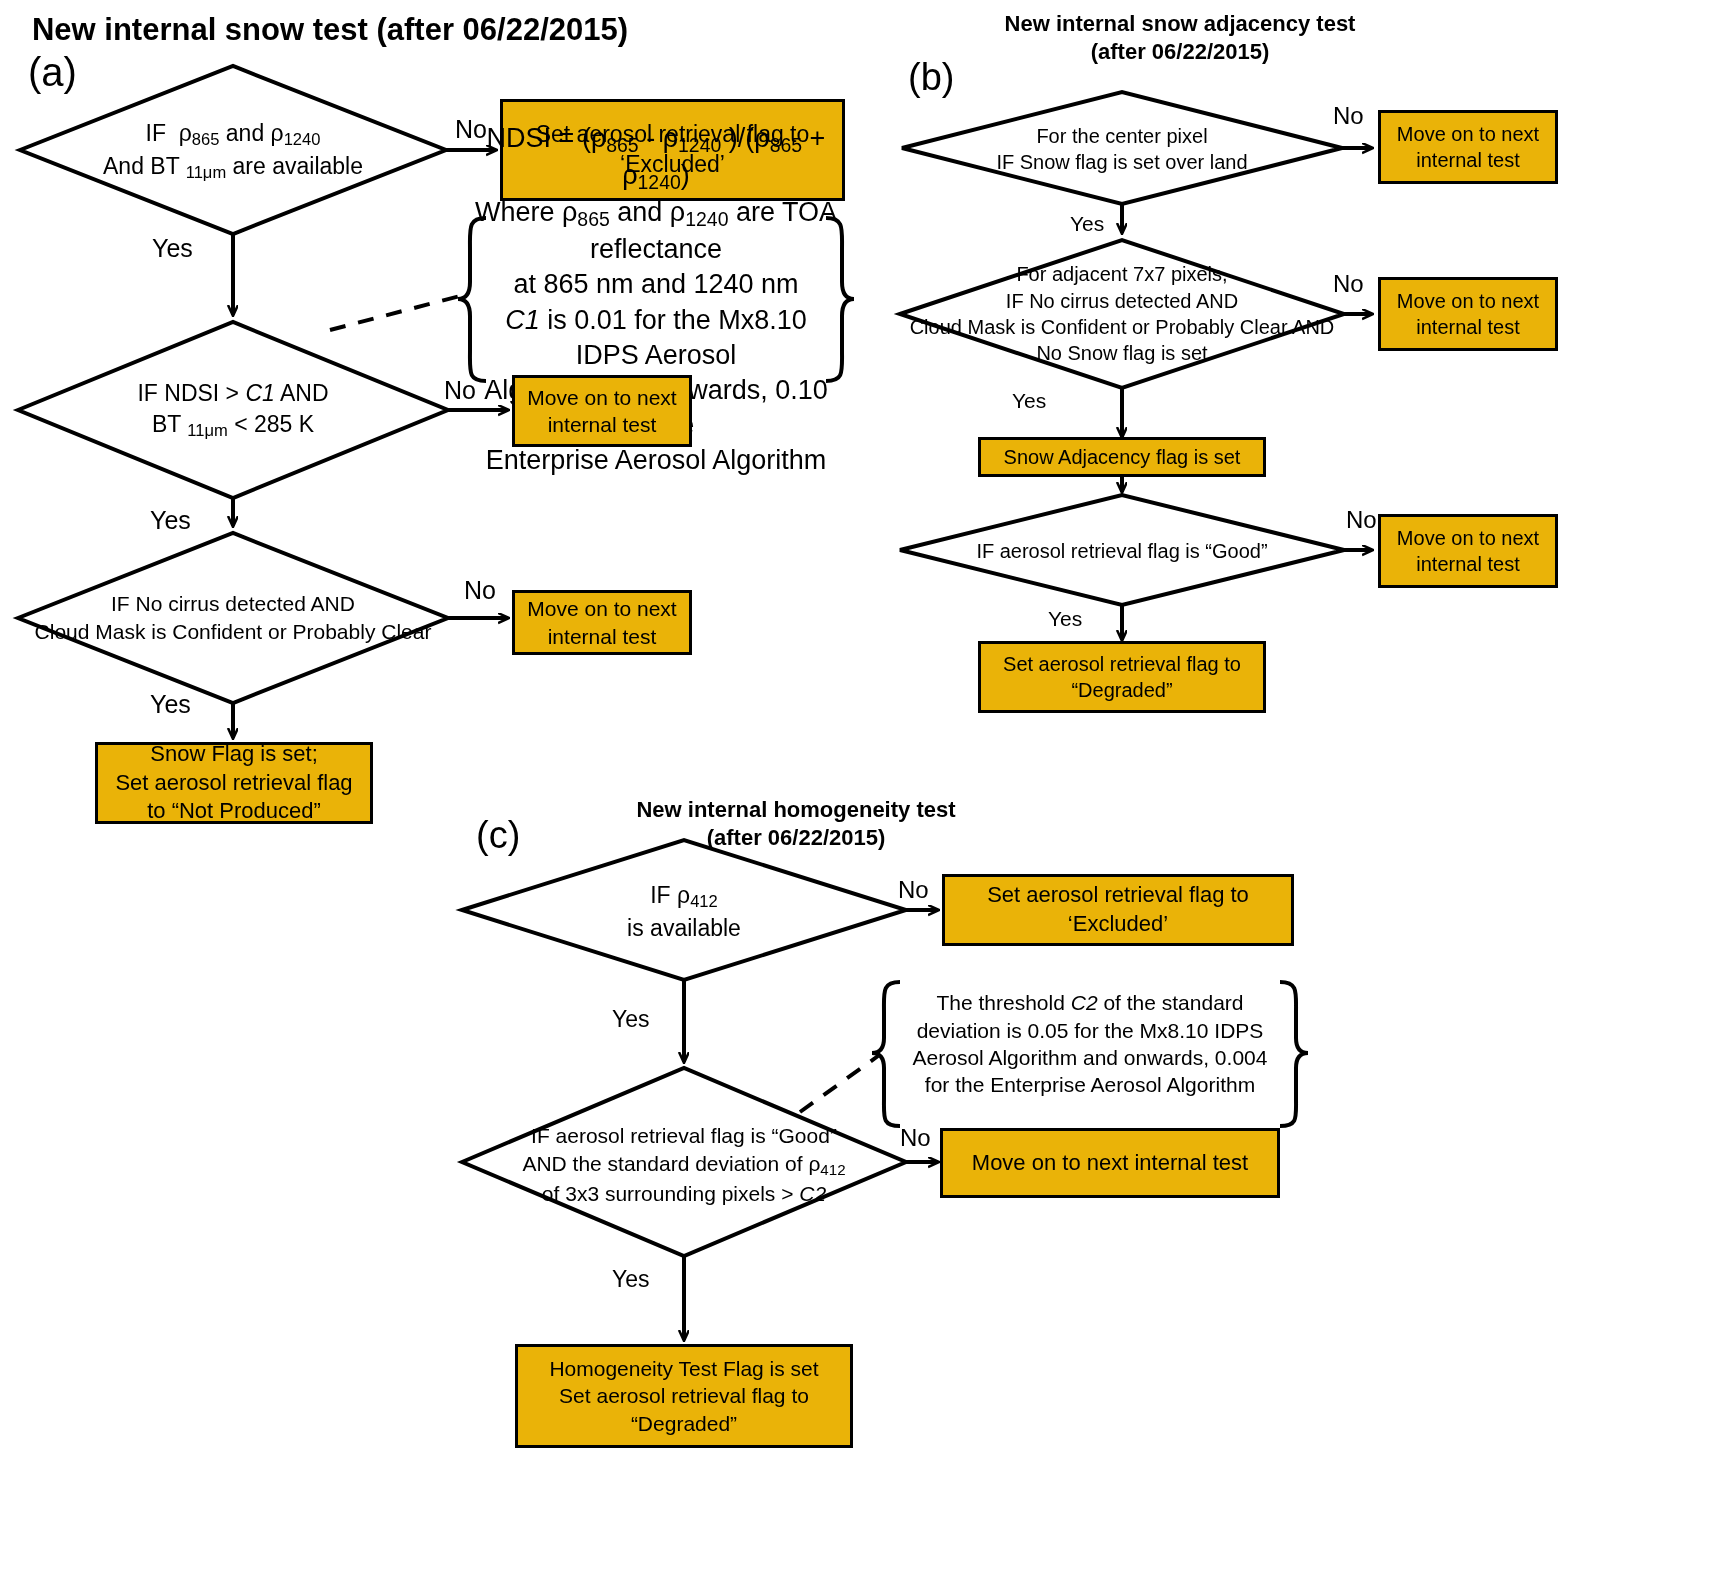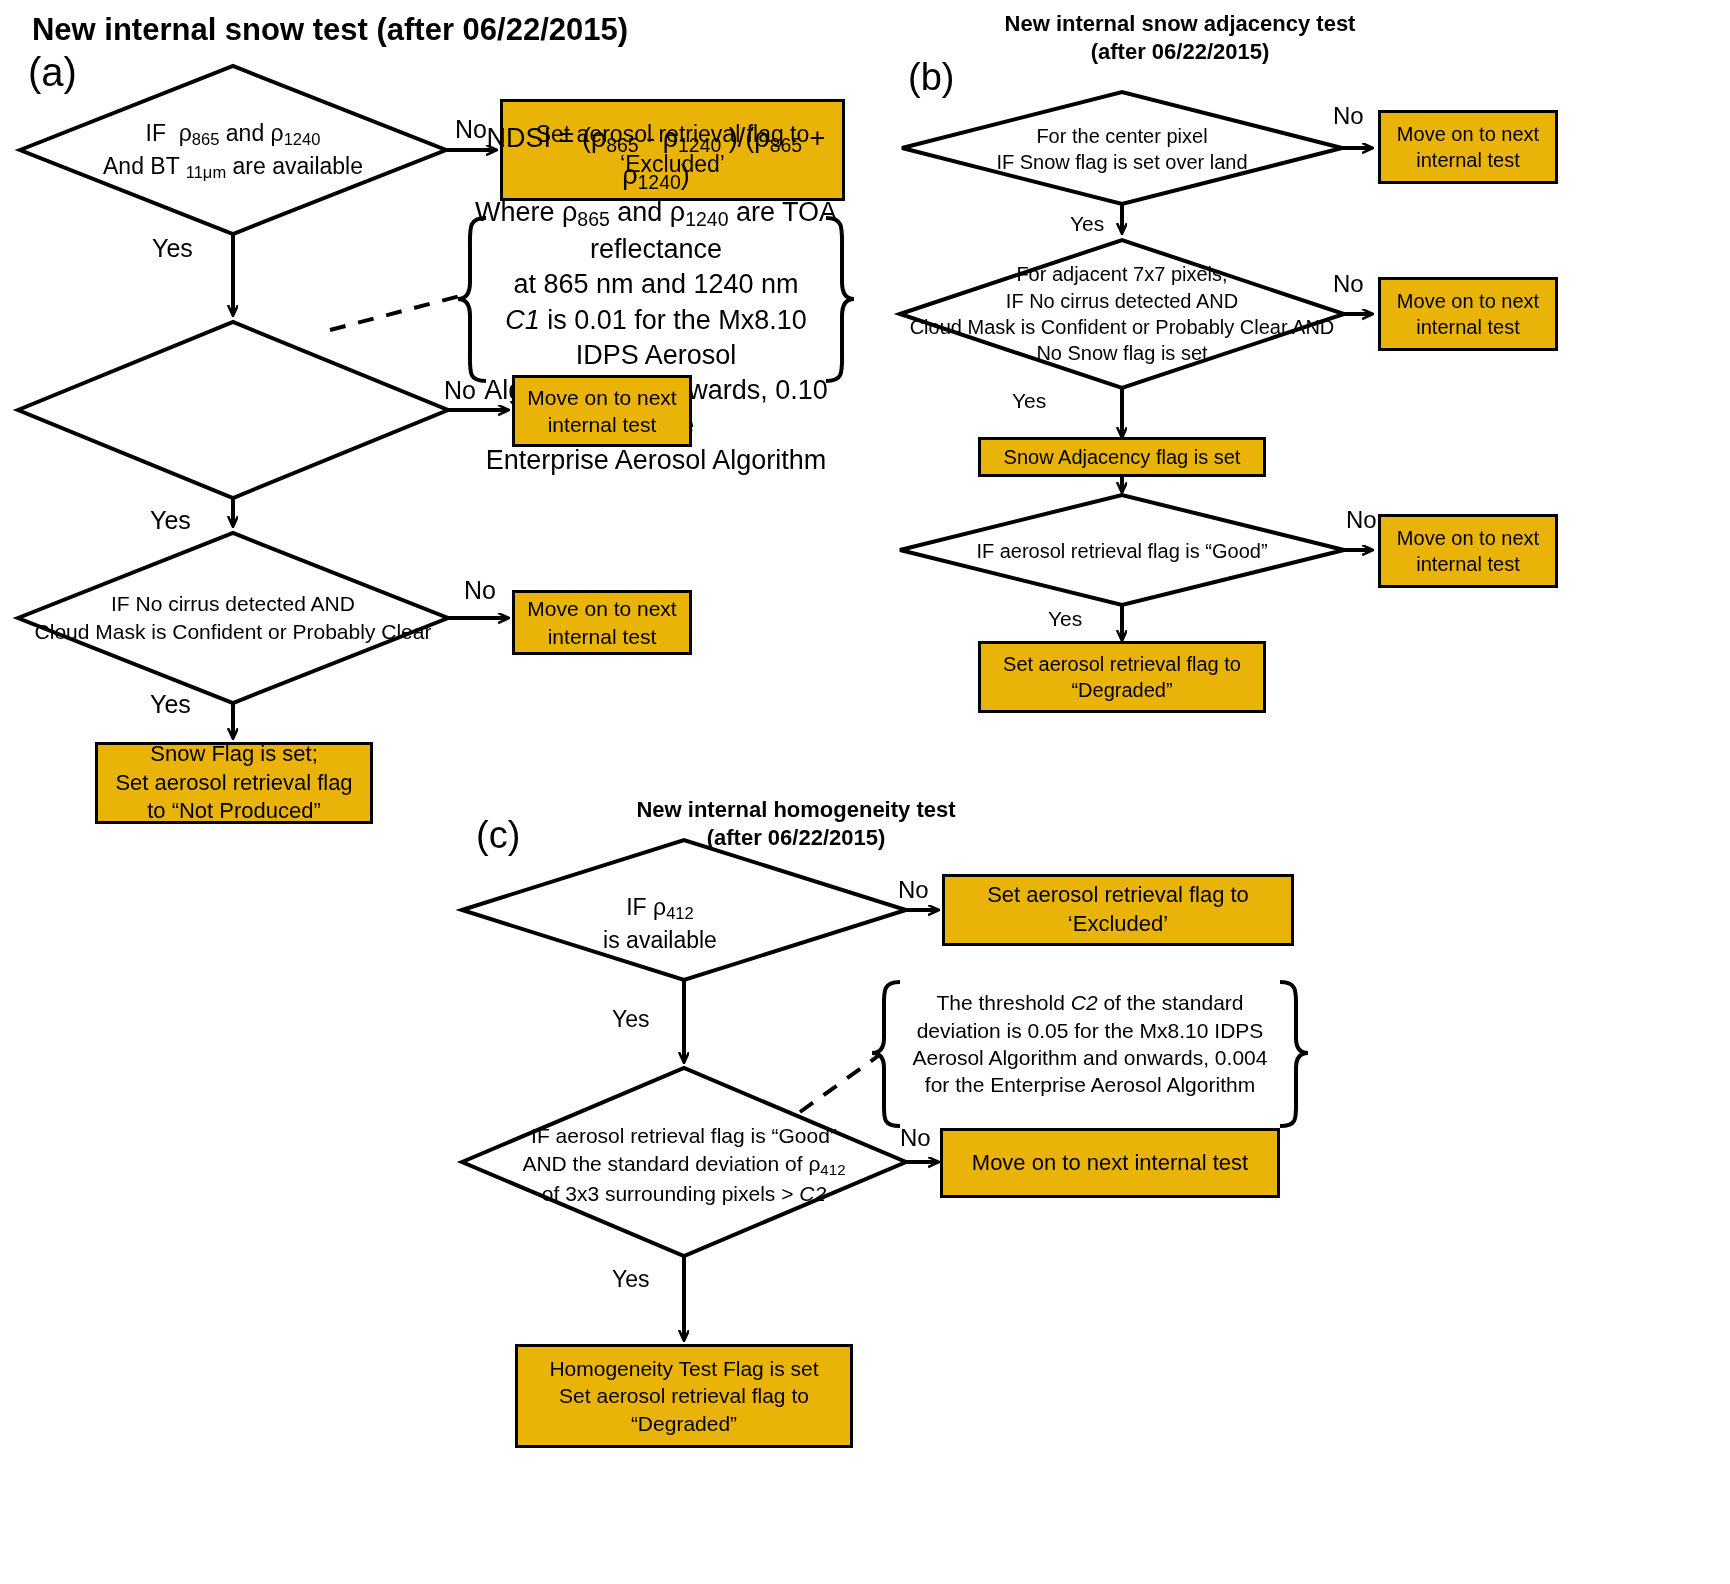--- a/index.html
+++ b/index.html
@@ -148,20 +148,23 @@
 
   <div class="node boxnode" style="left:500px; top:99px; width:345px; height:102px; font-size:23px;">
     <span>Set aerosol retrieval flag to
 ‘Excluded’</span>
   </div>
 
   <div class="note-text" style="left:474px; top:218px; width:364px; height:163px; font-size:27px;">
     <span>NDSI = (ρ<span class="sub">865</span> - ρ<span class="sub">1240</span> )/(ρ<span class="sub">865</span> + ρ<span class="sub">1240</span>)<br>Where ρ<span class="sub">865</span> and ρ<span class="sub">1240</span> are TOA reflectance<br>at 865 nm and 1240 nm<br><span class="ital">C1</span> is 0.01 for the Mx8.10 IDPS Aerosol<br>Algorithm and onwards, 0.10 for the<br>Enterprise Aerosol Algorithm</span>
   </div>
 
+  <div class="diamond-text" style="left:78px; top:378px; width:310px; height:64px; font-size:23px;">
+    <span>IF NDSI &gt; <span class="ital">C1</span> AND<br>BT <span class="sub">11μm</span> &lt; 285 K</span>
+  </div>
 
   <div class="node boxnode" style="left:512px; top:375px; width:180px; height:72px; font-size:21px;">
     <span>Move on to next
 internal test</span>
   </div>
 
   <div class="diamond-text" style="left:18px; top:586px; width:430px; height:64px; font-size:21px;">
     <span>IF No cirrus detected AND
 Cloud Mask is Confident or Probably Clear</span>
   </div>
@@ -232,21 +235,21 @@
   <div class="edge-label" style="left:1070px; top:213px; font-size:21px;">Yes</div>
   <div class="edge-label" style="left:1333px; top:272px; font-size:24px;">No</div>
   <div class="edge-label" style="left:1012px; top:390px; font-size:21px;">Yes</div>
   <div class="edge-label" style="left:1346px; top:508px; font-size:24px;">No</div>
   <div class="edge-label" style="left:1048px; top:608px; font-size:21px;">Yes</div>
 
   <div class="panel-title" style="left:592px; top:796px; width:408px; font-size:22px;">New internal homogeneity test
 (after 06/22/2015)</div>
   <div class="panel-letter" style="left:476px; top:816px; font-size:38px;">(c)</div>
 
-  <div class="diamond-text" style="left:536px; top:882px; width:248px; height:60px; font-size:23px;margin-top:12px;">
+  <div class="diamond-text" style="left:560px; top:882px; width:248px; height:60px; font-size:23px;">
     <span>IF ρ<span class="sub">412</span><br>is available</span>
   </div>
 
   <div class="node boxnode" style="left:942px; top:874px; width:352px; height:72px; font-size:22px;">
     <span>Set aerosol retrieval flag to
 ‘Excluded’</span>
   </div>
 
   <div class="note-text" style="left:888px; top:980px; width:404px; height:128px; font-size:21px;">
     <span>The threshold <span class="ital">C2</span> of the standard<br>deviation is 0.05 for the Mx8.10 IDPS<br>Aerosol Algorithm and onwards, 0.004<br>for the Enterprise Aerosol Algorithm</span>

